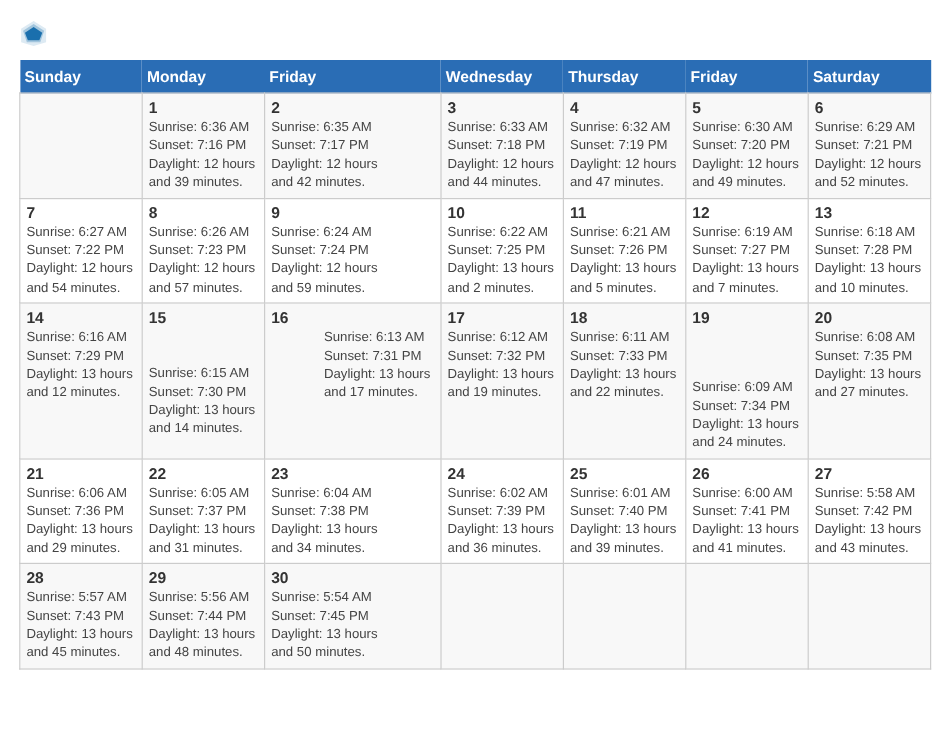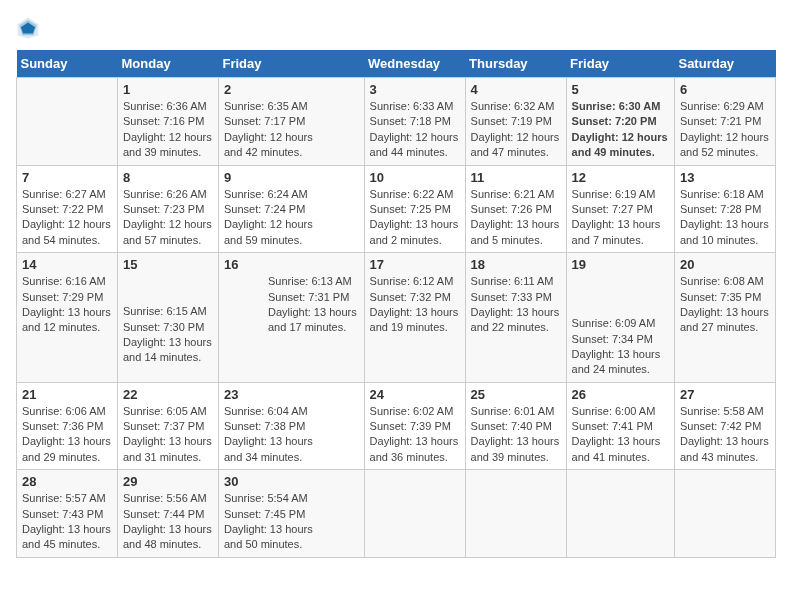--- a/index.html
+++ b/index.html
@@ -143,21 +143,21 @@
         </td>
         <td>
           <span class="day-number">4</span>
           <div class="day-info" style="white-space: pre-line;">Sunrise: 6:32 AM
 Sunset: 7:19 PM
 Daylight: 12 hours
 and 47 minutes.</div>
         </td>
         <td>
           <span class="day-number">5</span>
-          <div class="day-info" style="white-space: pre-line; font-weight: bold;">Sunrise: 6:30 AM
+          <div class="day-info" style="white-space: pre-line;">Sunrise: 6:30 AM
 Sunset: 7:20 PM
 Daylight: 12 hours
 and 49 minutes.</div>
         </td>
         <td>
           <span class="day-number">6</span>
           <div class="day-info" style="white-space: pre-line;">Sunrise: 6:29 AM
 Sunset: 7:21 PM
 Daylight: 12 hours
 and 52 minutes.</div>

